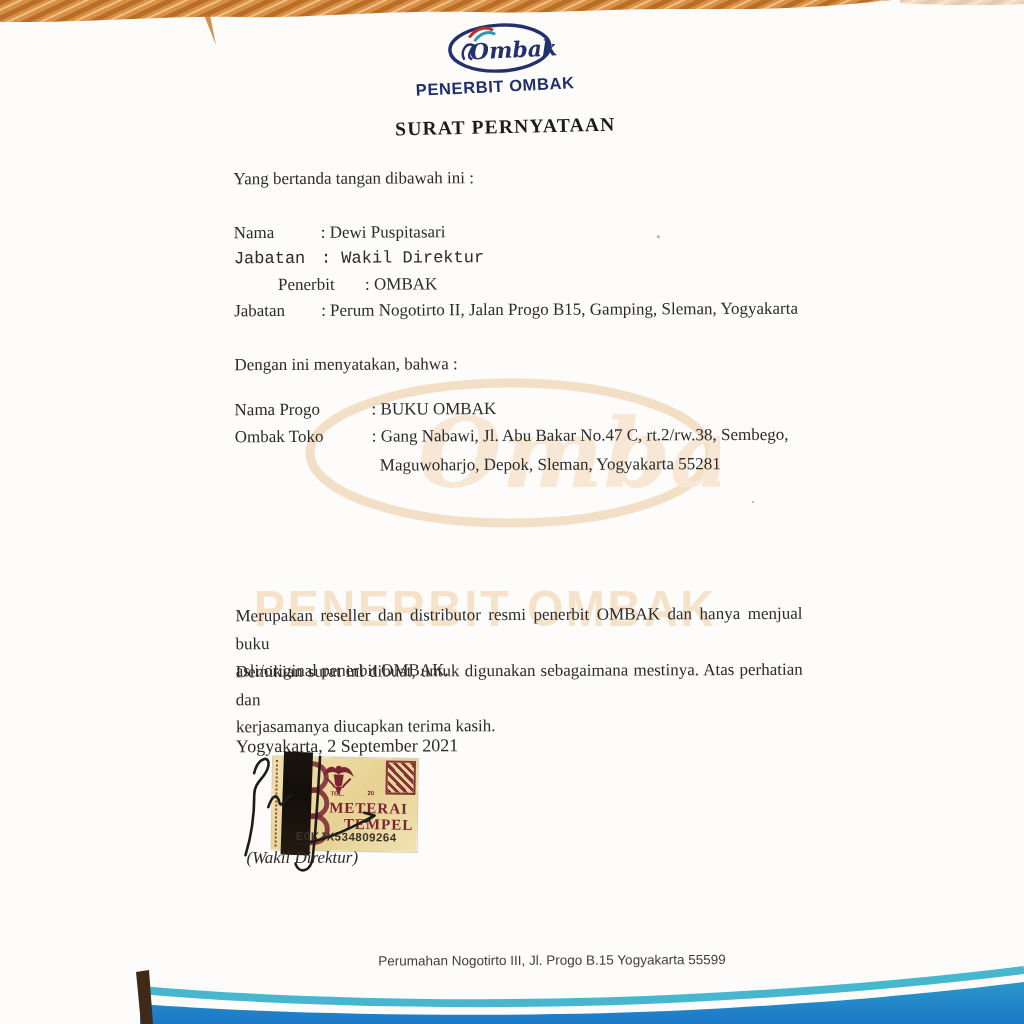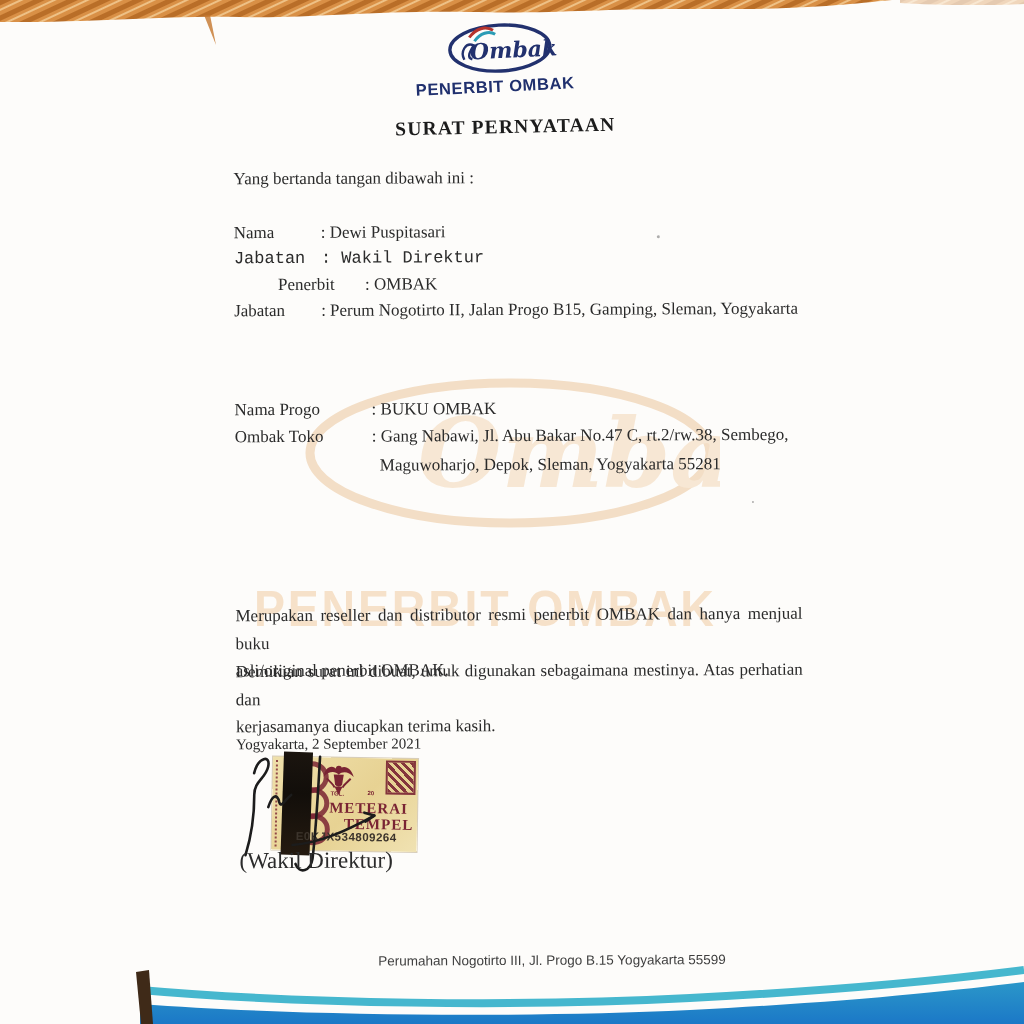--- a/index.html
+++ b/index.html
@@ -48,22 +48,22 @@
     background:repeating-linear-gradient(45deg,#7a2433 0 3px,#e7d293 3px 6px); opacity:.9;}
   .tiny-maroon{position:absolute; font-family:"Liberation Sans", sans-serif;
     font-size:6px; font-weight:bold; color:#7a2433;}
   .meterai-l1{position:absolute; left:57px; top:42px; font-weight:bold; font-size:15px;
     letter-spacing:1px; color:#7a2433;}
   .meterai-l2{position:absolute; left:72px; top:58px; font-weight:bold; font-size:15px;
     letter-spacing:1px; color:#7a2433;}
   .serial{position:absolute; left:24px; top:73px; font-family:"Liberation Sans", sans-serif;
     font-weight:bold; font-size:11.5px; color:#3c342c; letter-spacing:.5px;}
   
-  .signer-title{left:238px; top:847px; font-size:23px; z-index:3;}
-  .dateline{left:235px; top:735px; font-size:15px;}
+  .signer-title{left:245px; top:847px; font-size:17px; z-index:3;font-style:italic;}
+  .dateline{left:235px; top:735px; font-size:18px;}
   .footer-address{left:88px; top:953px; width:924px; text-align:center;
     font-family:"Liberation Sans", sans-serif; font-size:13.5px; color:#3f3f3f;}
   .speck{position:absolute; background:#6b6b6b; border-radius:50%; opacity:.55; z-index:2;}
 </style>
 </head>
 <body>
 
 <div class="page">
 
   <svg class="abs" style="left:0;top:0;" width="1024" height="52">
@@ -106,20 +106,21 @@
     <div class="abs tline" style="top:248px;font-family:Liberation Mono, monospace;">
       <span class="flabel lab-87">Jabatan</span><span>: Wakil Direktur</span>
     </div>
     <div class="abs tline" style="top:274px;margin-left:44px;">
       <span class="flabel lab-87">Penerbit</span><span>: OMBAK</span>
     </div>
     <div class="abs tline" style="top:300px;">
       <span class="flabel lab-87">Jabatan</span><span>: Perum Nogotirto II, Jalan Progo B15, Gamping, Sleman, Yogyakarta</span>
     </div>
 
+    <div class="abs tline" style="top:354px;">Dengan ini menyatakan, bahwa :</div>
 
     <div class="abs tline" style="top:399px;">
       <span class="flabel lab-137">Nama Progo</span><span>: BUKU OMBAK</span>
     </div>
     <div class="abs tline" style="top:426px;">
       <span class="flabel lab-137">Ombak Toko</span><span>: Gang Nabawi, Jl. Abu Bakar No.47 C, rt.2/rw.38, Sembego,</span>
     </div>
     <div class="abs tline" style="top:455px; left:380px;">Maguwoharjo, Depok, Sleman, Yogyakarta 55281</div>
 
     <div class="abs para" style="top:601px;">

